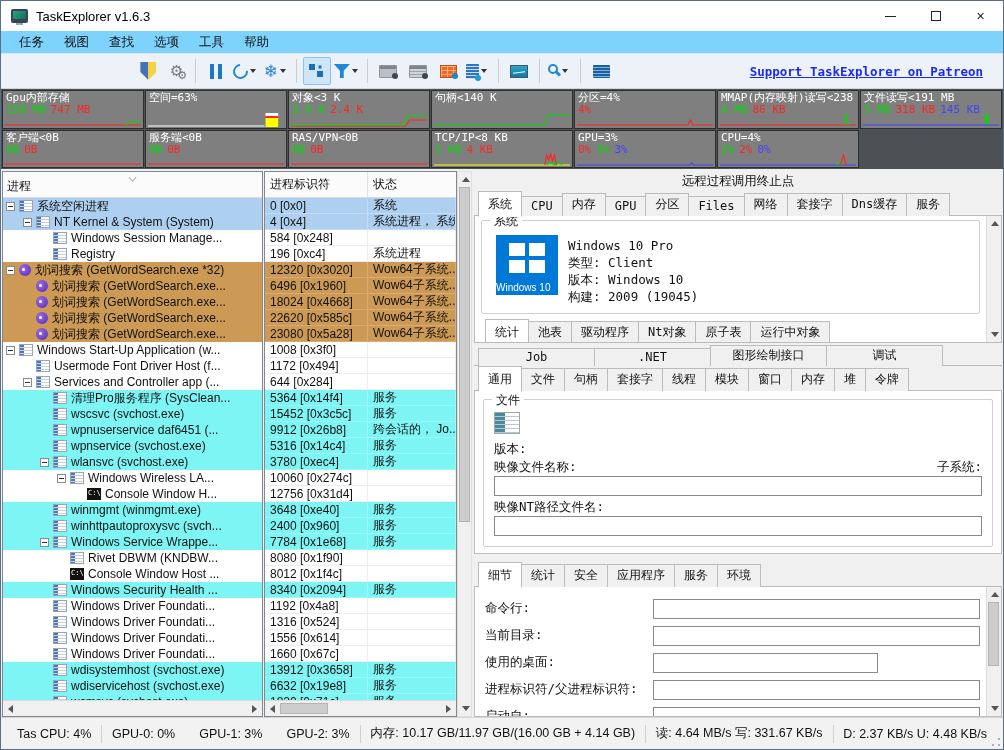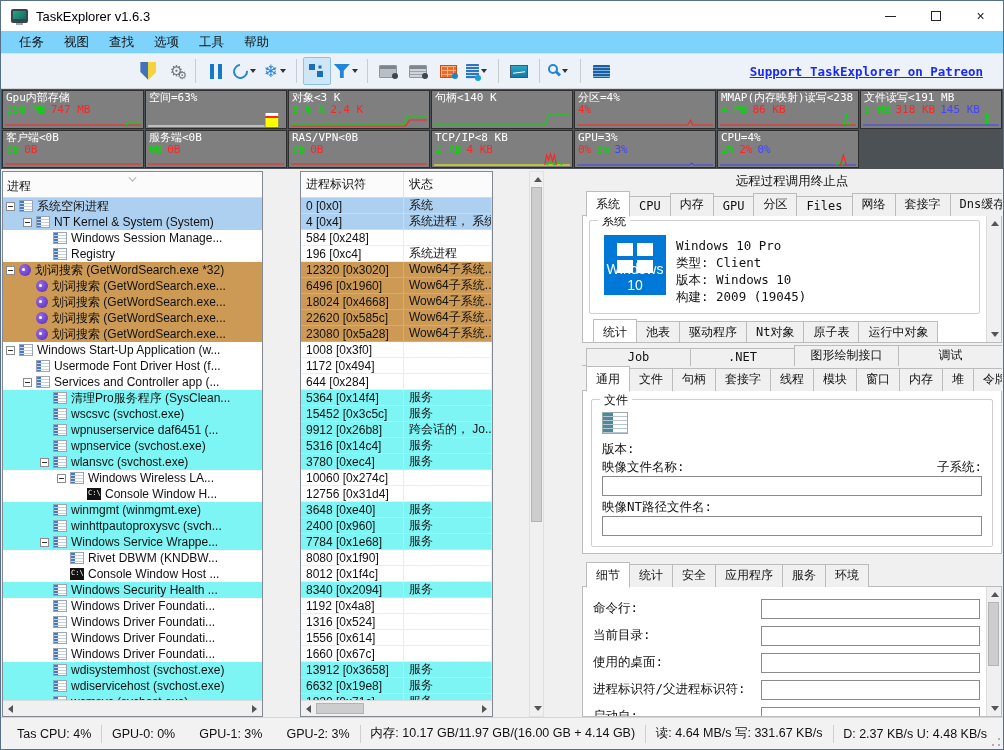--- a/index.html
+++ b/index.html
@@ -71,21 +71,21 @@
   .graphs { flex:0 0 80px; background:#4c5156; display:grid; grid-template-columns:repeat(7,1fr);
             grid-template-rows:1fr 1fr; gap:1px; padding:1px; }
   .gpanel { background:#7f7f7f; border:1px solid #2e2e2e; position:relative; overflow:hidden;
             font-family:"DejaVu Sans Mono", monospace; padding:0 3px; }
   .glabel { color:#fff; font-size:11px; line-height:13px; white-space:nowrap; overflow:hidden; }
   .gvalues { font-size:11px; line-height:12px; white-space:nowrap; }
   .gvalues span { margin-right:5px; }
   .gsvg { position:absolute; left:2px; right:2px; bottom:0; width:calc(100% - 4px); height:15px; }
 
   
-  .main { flex:1 1 auto; background:#f0f0f0; display:flex; padding:2px 1px 0 1px; overflow:hidden;gap:36px; }
+  .main { flex:1 1 auto; background:#f0f0f0; display:flex; padding:2px 1px 0 1px; overflow:hidden; }
   .panel { background:#fff; border:1px solid #828790; display:flex; flex-direction:column; overflow:hidden; }
   .tree-panel { width:261px; flex:0 0 261px; }
   .list-panel { width:193px; flex:0 0 193px; margin-left:1px; }
   .phead { flex:0 0 26px; background:#fbfbfb; border-bottom:1px solid #d9d9d9; position:relative; font-size:12px; }
   .tree-phead .hdr-label { position:absolute; left:4px; bottom:2px; }
   .chev { position:absolute; left:50%; top:1px; transform:translateX(-50%); width:8px; height:8px; }
   .chev::before { content:""; position:absolute; left:0; top:1px; width:6px; height:6px;
                   border-right:1.5px solid #9a9a9a; border-bottom:1.5px solid #9a9a9a; transform:rotate(45deg) scale(.8); }
   .cols { display:flex; height:100%; align-items:center; }
   .col-pid { width:103px; padding-left:5px; border-right:1px solid #e2e2e2; height:100%; display:flex; align-items:center; }
@@ -137,21 +137,21 @@
   .rtop-pane { flex:1; background:#fff; border:1px solid #bcbcbc; border-top:none; display:flex; overflow:hidden; }
   .rtop-content { flex:1; overflow:hidden; padding:4px 6px; }
   .groupbox { border:1px solid #d0d0d0; border-radius:2px; position:relative; padding:12px 8px 8px; }
   .glegend { position:absolute; top:-8px; left:8px; background:#fff; padding:0 4px; font-size:12px; }
   .sysrow { display:flex; margin-top:2px; }
   .winlogo { width:62px; height:60px; background:#0078d7; flex:0 0 62px; margin-left:6px; position:relative; }
   .wlgrid { position:absolute; left:13px; top:8px; width:36px; height:30px;
             background:linear-gradient(90deg,#fff 0 16px,#0078d7 16px 20px,#fff 20px 36px),
                        linear-gradient(#fff,#fff); }
   .wlgrid::after { content:""; position:absolute; left:0; top:13px; width:36px; height:4px; background:#0078d7; }
-  .wlcap { position:absolute; bottom:2px; width:100%; text-align:center; color:#fff; font-size:14px;
+  .wlcap { position:absolute; bottom:2px; width:100%; color:#fff; font-size:10px;
            font-family:"Liberation Sans",sans-serif; }
   .syslines { margin-left:10px; font-size:12.5px; line-height:17px; padding-top:2px; }
   .rbottom-tabs { margin-top:5px; }
   .rbot { flex:1; margin-top:2px; display:flex; flex-direction:column; overflow:hidden; }
   .dtabs1 .tab { padding:1px 9px 2px; width:117px; text-align:center; }
   .dpane1 { flex:0 0 163px; background:#fff; border:1px solid #bcbcbc; border-top:none; padding:8px 8px 4px; overflow:hidden; }
   .filegb { height:148px; padding:10px 10px 6px; }
   .glegend-f { background:#fff; }
   .file-img { width:26px; height:22px; border:1px solid #9aa; background:linear-gradient(90deg,#5a9a8a 0 10px,#fff 10px);
               background-image:repeating-linear-gradient(#0000 0 3px,#b8c4d0 3px 4px),linear-gradient(90deg,#4a8a9a 0 10px,#fff 10px);

